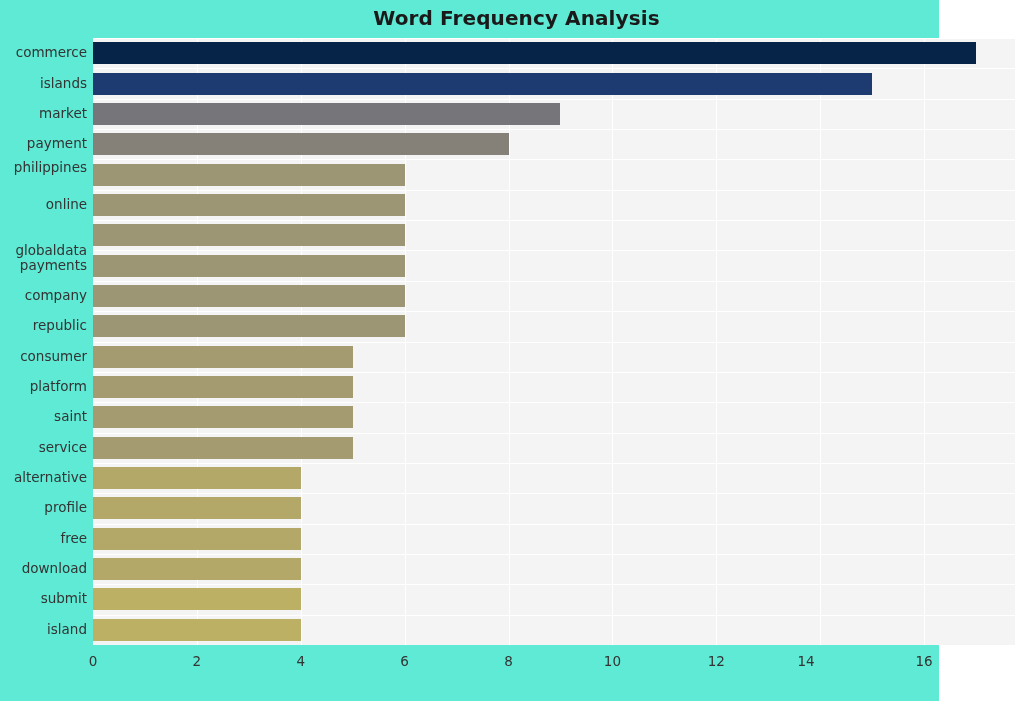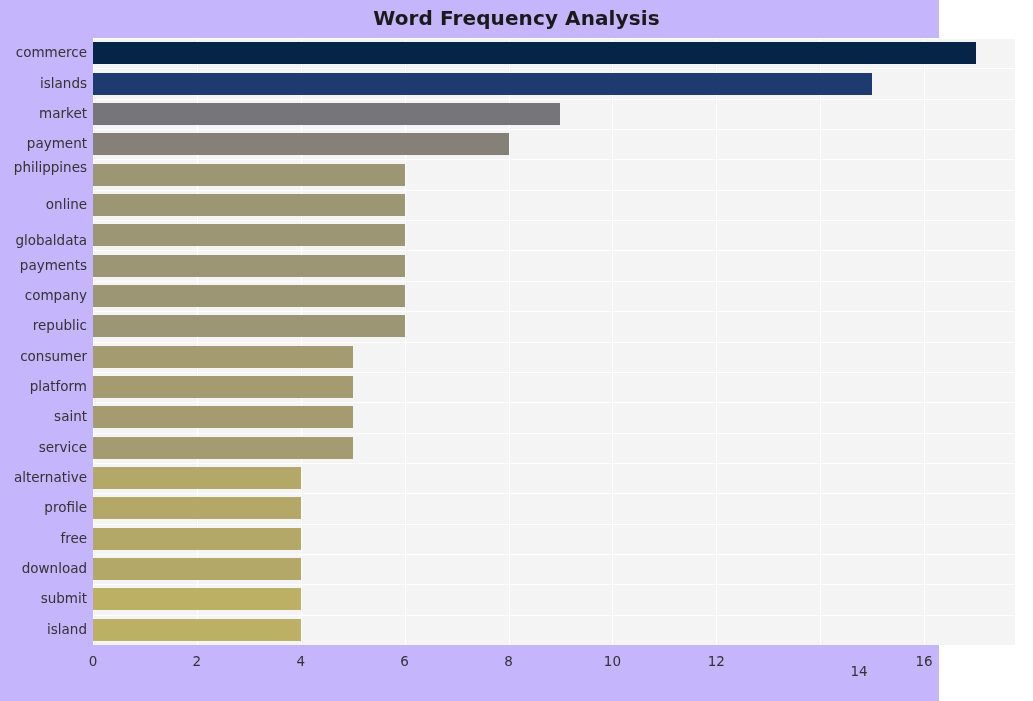--- a/index.html
+++ b/index.html
@@ -10,21 +10,21 @@
     width: 1033px;
     height: 701px;
     background: #ffffff;
     font-family: "DejaVu Sans", "Liberation Sans", sans-serif;
     overflow: hidden;
   }
   #figure {
     position: relative;
     width: 939px;
     height: 701px;
-    background: #c4b5fd;
+    background: #5eead4;
   }
   #chart-title {
     position: absolute;
     left: 0;
     top: 6px;
     width: 1033px;
     text-align: center;
     font-size: 20px;
     font-weight: bold;
     color: #1a1a1a;
@@ -110,21 +110,21 @@
 
   <div id="chart-title">Word Frequency Analysis</div>
 
   <div id="y-axis">
       <div class="y-tick-label" style="top: 8.175px;">commerce</div>
       <div class="y-tick-label" style="top: 38.525px;">islands</div>
       <div class="y-tick-label" style="top: 68.875px;">market</div>
       <div class="y-tick-label" style="top: 99.225px;">payment</div>
       <div class="y-tick-label" style="top: 123px; padding-left: 24px;">philippines</div>
       <div class="y-tick-label" style="top: 159.925px;">online</div>
-      <div class="y-tick-label" style="top: 196px; margin-left: 28px;">globaldata</div>
+      <div class="y-tick-label" style="top: 206px; margin-left: 28px;">globaldata</div>
       <div class="y-tick-label" style="top: 220.625px;">payments</div>
       <div class="y-tick-label" style="top: 250.975px;">company</div>
       <div class="y-tick-label" style="top: 281.325px;">republic</div>
       <div class="y-tick-label" style="top: 311.675px;">consumer</div>
       <div class="y-tick-label" style="top: 342.025px;">platform</div>
       <div class="y-tick-label" style="top: 372.375px;">saint</div>
       <div class="y-tick-label" style="top: 402.725px;">service</div>
       <div class="y-tick-label" style="top: 433.075px;">alternative</div>
       <div class="y-tick-label" style="top: 463.425px; padding-left: 8px;">profile</div>
       <div class="y-tick-label" style="top: 493.775px;">free</div>
@@ -186,18 +186,18 @@
     </div>
 
   <div id="x-axis">
       <div class="x-tick-label" style="left: 0px;">0</div>
       <div class="x-tick-label" style="left: 103.887px;">2</div>
       <div class="x-tick-label" style="left: 207.775px;">4</div>
       <div class="x-tick-label" style="left: 311.662px;">6</div>
       <div class="x-tick-label" style="left: 415.549px;">8</div>
       <div class="x-tick-label" style="left: 519.437px;">10</div>
       <div class="x-tick-label" style="left: 623.324px;">12</div>
-      <div class="x-tick-label" style="left: 766px; margin-top: 10px;">14</div>
+      <div class="x-tick-label" style="left: 713px;">14</div>
       <div class="x-tick-label" style="left: 831.099px;">16</div>
     </div>
 
 
 </div>
 
 </body></html>

